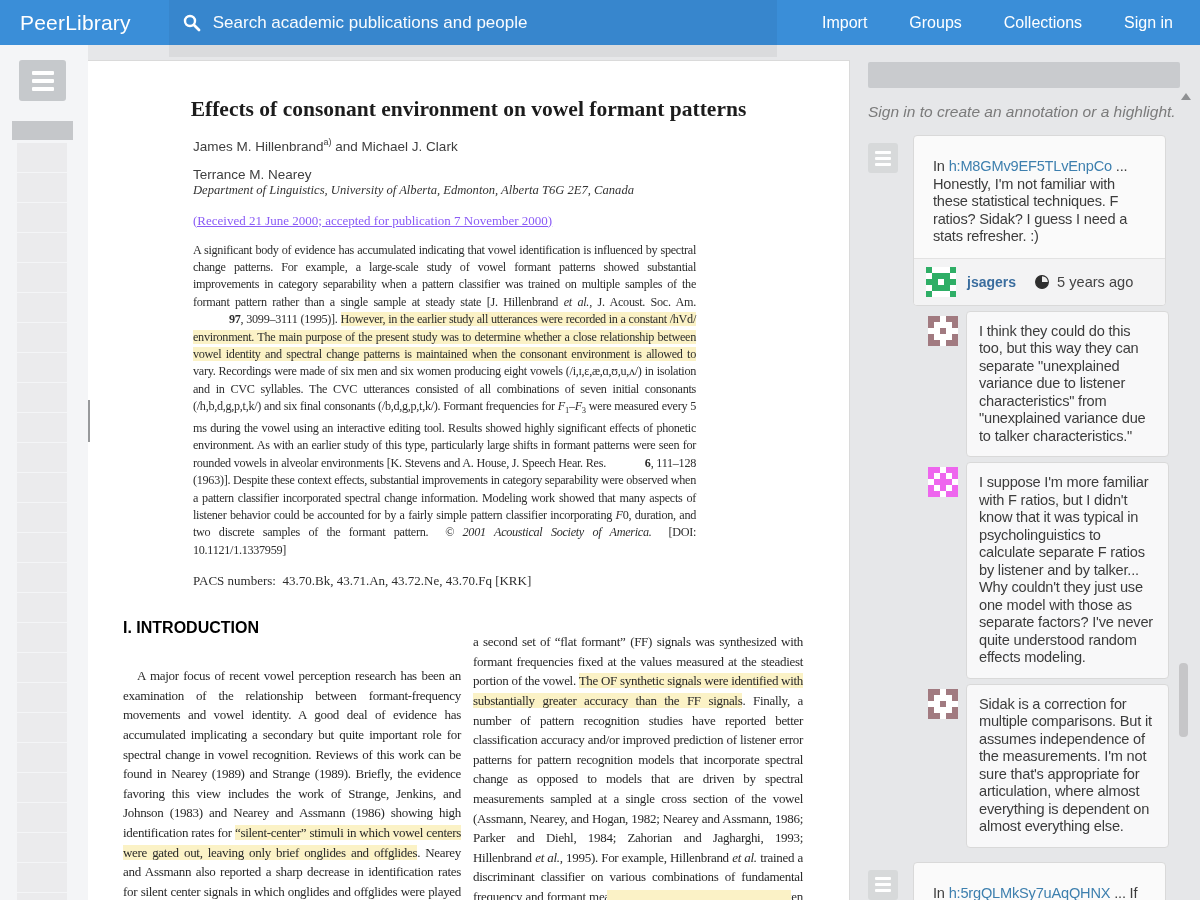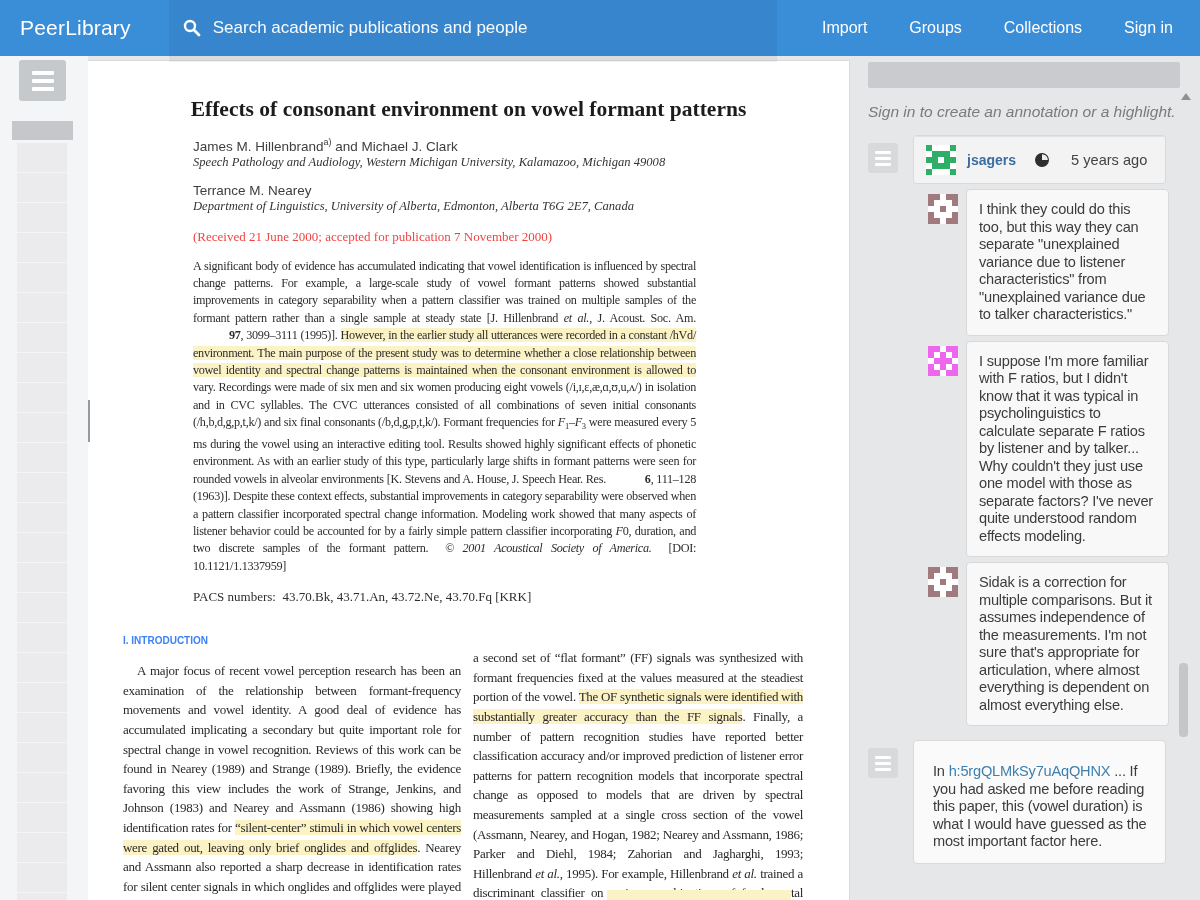--- a/index.html
+++ b/index.html
@@ -3,21 +3,21 @@
 <meta charset="utf-8">
 <style>
   html,body{margin:0;padding:0;}
   body{
     width:1200px;height:900px;overflow:hidden;position:relative;
     background:#e6e7e9;
     font-family:"Liberation Sans","DejaVu Sans",sans-serif;
   }
   
   .topbar{
-    position:absolute;left:0;top:0;width:1200px;height:56px;
+    position:absolute;left:0;top:0;width:1200px;height:45px;
     background:#3a8ed8;display:flex;align-items:center;z-index:10;
   }
   .brand{color:#fff;font-size:21px;margin-left:20px;letter-spacing:.2px;cursor:pointer;}
   .search{display:flex;align-items:center;margin-left:38px;height:44px;
     background:rgba(0,0,0,0.05);padding:12px 14px;width:580px;}
   .search svg{flex:0 0 auto;margin-right:10px;}
   .search input{
     background:transparent;border:none;outline:none;color:#fff;
     font-size:17px;width:100%;font-family:inherit;
   }
@@ -45,35 +45,35 @@
   }
   .authors{margin-left:105px;margin-top:15px;font-size:13.5px;color:#3e3e3e;}
   .authors sup{font-size:9px;}
   .affil{
     margin-left:105px;font-family:"Liberation Serif","DejaVu Serif",serif;
     font-style:italic;font-size:12.6px;color:#333;margin-top:1px;
   }
   .author2{margin-left:105px;margin-top:13px;font-size:13.5px;color:#3e3e3e;}
   .received{
     margin-left:105px;margin-top:15px;font-family:"Liberation Serif","DejaVu Serif",serif;
-    font-size:13px;color:#ef4444;
+    font-size:13px;color:#8b5cf6;text-decoration:underline;
   }
   .abstract{
     margin-left:105px;margin-top:13px;width:503px;text-align:justify;
     font-family:"Liberation Serif","DejaVu Serif",serif;font-size:12.2px;line-height:17.4px;
     letter-spacing:-0.3px;color:#2d2d2d;
   }
   .pacs{
     margin-left:105px;margin-top:14px;font-family:"Liberation Serif","DejaVu Serif",serif;
     font-size:13px;color:#2d2d2d;
   }
   .columns{display:flex;margin-left:35px;margin-top:30px;gap:12px;}
   .col-left{width:338px;}
   .col-right{width:330px;}
-  .sec-head{font-size:10px;font-weight:bold;color:#3b82f6;margin-bottom:15px;}
+  .sec-head{font-size:16px;font-weight:bold;color:#000000;margin-bottom:29px;}
   .body-p{
     font-family:"Liberation Serif","DejaVu Serif",serif;font-size:13px;line-height:19.6px;
     letter-spacing:-0.3px;text-align:justify;color:#292929;
   }
   .indent{text-indent:14px;}
   .hl-bar{position:absolute;left:519px;top:829px;width:184px;height:11px;background:#fbf2c6;}
   .paper-scroll-indicator{position:absolute;left:88px;top:400px;width:2px;height:42px;background:#97999b;z-index:5;}
   
   .s-hl{background:#fbf2c6;}
   .s-i{font-style:italic;}
@@ -96,21 +96,21 @@
   }
   .card-body{
     padding:22px 16px 12px 19px;font-size:14.6px;line-height:17.5px;letter-spacing:-0.2px;color:#3c3c3c;
   }
   .card-footer{
     border-top:1px solid #e2e2e2;background:#f3f3f4;display:flex;align-items:center;
     padding:8px 12px;gap:11px;
   }
   .avatar{width:30px;height:30px;flex:0 0 auto;}
   .author-link{color:#3a6d9e;font-weight:bold;font-size:14px;cursor:pointer;}
-  .time-wrap{display:flex;align-items:center;gap:22px;margin-left:8px;}
+  .time-wrap{display:flex;align-items:center;gap:8px;margin-left:8px;}
   .time-text{font-size:14.6px;color:#444;}
   .reply-row{display:flex;margin-top:5px;margin-left:60px;}
   .reply-avatar{margin-top:5px;}
   .reply-card{
     background:#f8f8f9;border:1px solid #d9d9d9;border-radius:4px;margin-left:8px;
     width:203px;box-sizing:border-box;padding:11px 11px 11px 12px;
     font-size:14.6px;line-height:17.5px;letter-spacing:-0.2px;color:#3c3c3c;
   }
   
   .ann-scroll-up{
@@ -177,21 +177,20 @@
       <div class="thumb"></div>
     </div>
 </aside>
 
 <main class="paper">
   <h1 class="paper-title">Effects of consonant environment on vowel formant patterns</h1>
 
   <div class="authors">
     <span>James M. Hillenbrand</span><sup>a)</sup><span> and Michael J. Clark</span>
   </div>
-  <div class="affil">Speech Pathology and Audiology, Western Michigan University, Kalamazoo, Michigan 49008</div>
 
   <div class="author2">Terrance M. Nearey</div>
   <div class="affil">Department of Linguistics, University of Alberta, Edmonton, Alberta T6G 2E7, Canada</div>
 
   <div class="received">(Received 21 June 2000; accepted for publication 7 November 2000)</div>
 
   <p class="abstract"><span>A significant body of evidence has accumulated indicating that vowel identification is influenced by spectral change patterns. For example, a large-scale study of vowel formant patterns showed substantial improvements in category separability when a pattern classifier was trained on multiple samples of the formant pattern rather than a single sample at steady state [J. Hillenbrand </span><span class="s-i">et al.</span><span>, J. Acoust. Soc. Am. </span><span class="s-b">97</span><span>, 3099–3111 (1995)]. </span><span class="s-hl">However, in the earlier study all utterances were recorded in a constant /hVd/ environment. The main purpose of the present study was to determine whether a close relationship between vowel identity and spectral change patterns is maintained when the consonant environment is allowed to</span><span> vary. Recordings were made of six men and six women producing eight vowels (/i,ɪ,ɛ,æ,ɑ,ʊ,u,ʌ/) in isolation and in CVC syllables. The CVC utterances consisted of all combinations of seven initial consonants (/h,b,d,g,p,t,k/) and six final consonants (/b,d,g,p,t,k/). Formant frequencies for </span><span class="s-i">F</span><span class="s-sub">1</span><span>–</span><span class="s-i">F</span><span class="s-sub">3</span><span> were measured every 5 ms during the vowel using an interactive editing tool. Results showed highly significant effects of phonetic environment. As with an earlier study of this type, particularly large shifts in formant patterns were seen for rounded vowels in alveolar environments [K. Stevens and A. House, J. Speech Hear. Res. </span><span class="s-b">6</span><span>, 111–128 (1963)]. Despite these context effects, substantial improvements in category separability were observed when a pattern classifier incorporated spectral change information. Modeling work showed that many aspects of listener behavior could be accounted for by a fairly simple pattern classifier incorporating </span><span class="s-i">F</span><span>0, duration, and two discrete samples of the formant pattern.&nbsp; © </span><span class="s-i">2001 Acoustical Society of America.</span><span>&nbsp; [DOI: 10.1121/1.1337959]</span></p>
 
   <div class="pacs">PACS numbers:&nbsp; 43.70.Bk, 43.71.An, 43.72.Ne, 43.70.Fq [KRK]</div>
 
@@ -214,20 +213,21 @@
   <div class="ann-toolbar"></div>
   <div class="signin-note">Sign in to create an annotation or a highlight.</div>
 
   <div class="thread-row">
     <button class="hamburger-sm">
       <i></i>
         <i></i>
         <i></i>
     </button>
     <div class="card">
+      <div class="card-body"><span>In </span><span class="s-link">h:M8GMv9EF5TLvEnpCo</span><span> ... Honestly, I'm not familiar with these statistical techniques. F ratios? Sidak? I guess I need a stats refresher. :)</span></div>
       <div class="card-footer">
         <span class="avatar"><svg width="30" height="30" viewBox="0 0 5 5" shape-rendering="crispEdges">
               <rect width="5" height="5" fill="#ffffff"></rect>
               <rect x="0" y="0" width="1" height="1" fill="#2eae66"></rect>
               <rect x="4" y="0" width="1" height="1" fill="#2eae66"></rect>
               <rect x="1" y="1" width="1" height="1" fill="#2eae66"></rect>
               <rect x="2" y="1" width="1" height="1" fill="#2eae66"></rect>
               <rect x="3" y="1" width="1" height="1" fill="#2eae66"></rect>
               <rect x="0" y="2" width="1" height="1" fill="#2eae66"></rect>
               <rect x="1" y="2" width="1" height="1" fill="#2eae66"></rect>

